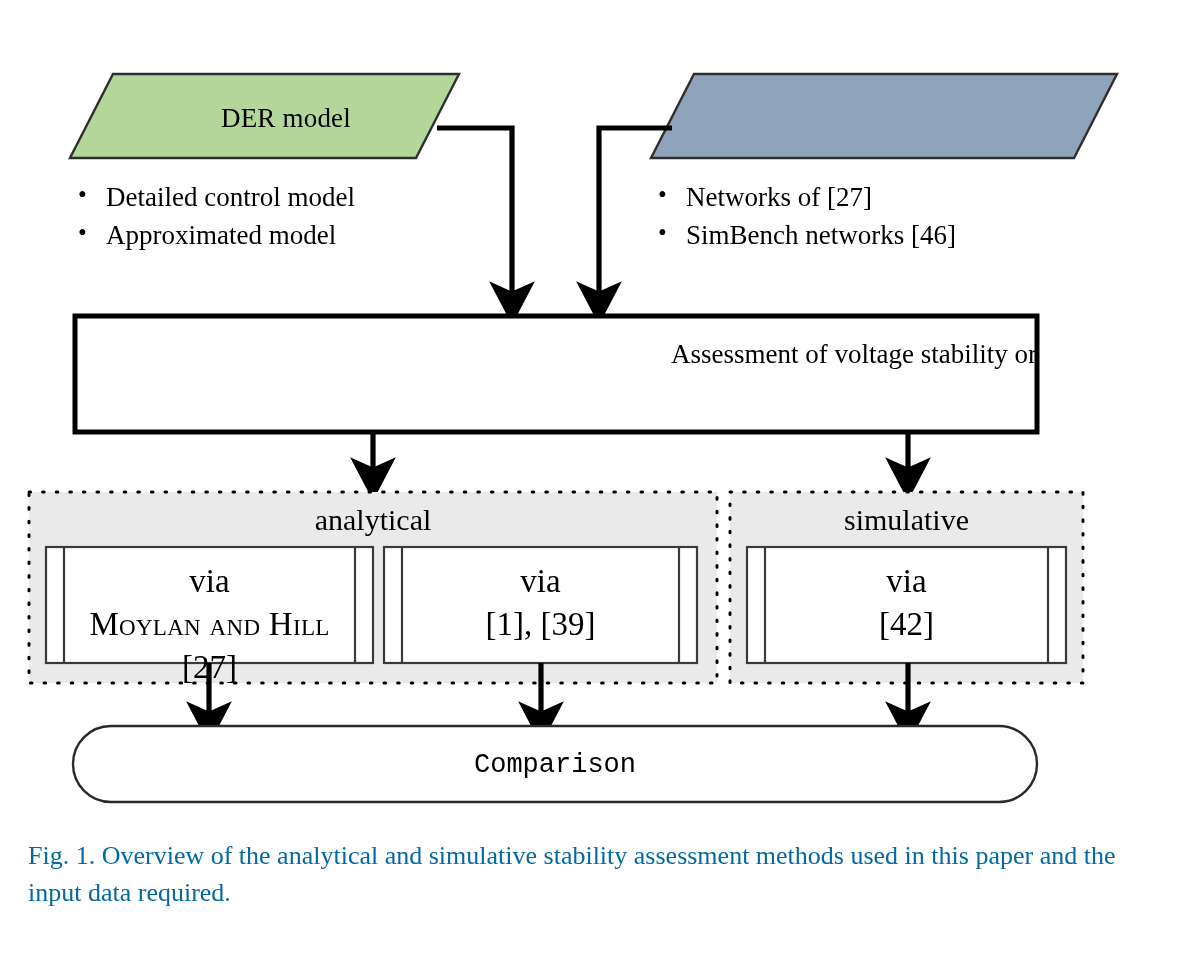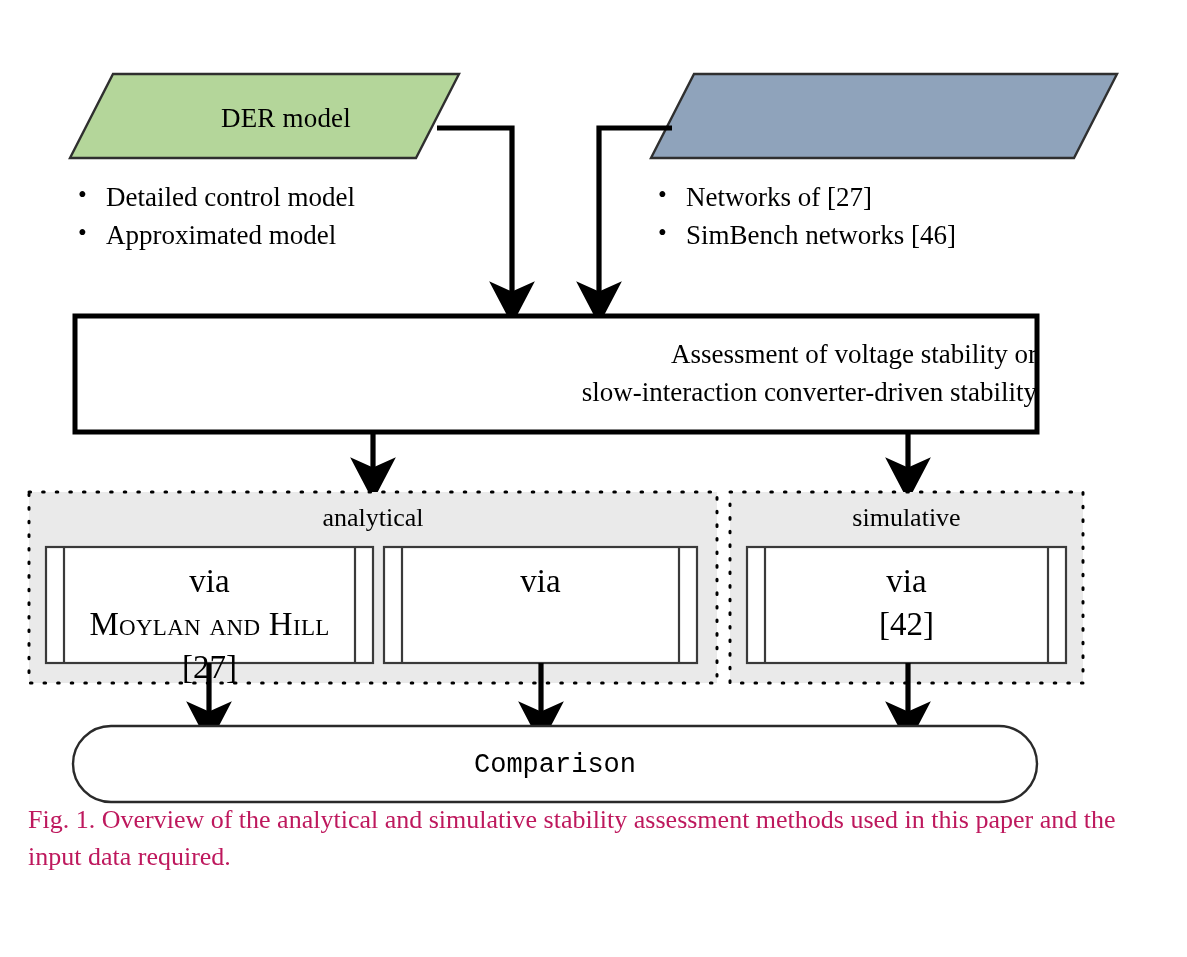--- a/index.html
+++ b/index.html
@@ -71,21 +71,21 @@
   .main-box-text {
     position: absolute;
     font-size: 27px;
     line-height: 1.42;
     text-align: right;
     width: 100%;
   }
 
   .group-title {
     position: absolute;
-    font-size: 26px;
+    font-size: 30px;
     text-align: center;
   }
 
   .method-text {
     position: absolute;
     font-size: 33px;
     line-height: 1.30;
     text-align: center;
   }
   .smallcaps {
@@ -96,26 +96,26 @@
   .comparison-text {
     position: absolute;
     font-size: 27px;
     text-align: center;
     width: 100%;
   }
 
   #caption {
     position: absolute;
     left: 28px;
-    top: 802px;
+    top: 838px;
     width: 1125px;
     font-size: 26px;
     line-height: 1.42;
     text-align: left;
-    color: #be185d;
+    color: #0369a1;
   }
   #caption .fig-no { white-space: nowrap; }
 </style>
 </head>
 <body>
 
 <div id="figure">
 
   <svg id="diagram-svg" viewBox="0 0 1187 957">
     <defs>
@@ -174,35 +174,35 @@
   </div>
 
 
   <div class="bullet-list" style="left:652px; top:178px;">
     <span class="bullet-row">Networks of [27]</span>
     <span class="bullet-row">SimBench networks [46]</span>
   </div>
 
   <div style="position:absolute; left:75px; top:335px; width:962px;">
     <div class="main-box-text" style="position:relative; top:0;">Assessment of voltage stability or</div>
-    <div class="main-box-text" style="position:relative; top:0;">slow-interaction converter-driven stability</div>
   </div>
 
   <div class="group-title" style="left:29px; top:503px; width:688px;">analytical</div>
 
   <div class="group-title" style="left:730px; top:503px; width:353px;">simulative</div>
 
   <div class="method-text" style="left:64px; top:560px; width:291px;">
     <div>via</div>
     <div class="smallcaps">Moylan and Hill</div>
     <div>[27]</div>
   </div>
 
   <div class="method-text" style="left:402px; top:560px; width:277px;">
     <div>via</div>
+    <div>[1], [39]</div>
   </div>
 
   <div class="method-text" style="left:765px; top:560px; width:283px;">
     <div>via</div>
     <div>[42]</div>
   </div>
 
   <div style="position:absolute; left:73px; top:750px; width:964px;">
     <div class="comparison-text" style="position:relative;font-family:Liberation Mono, monospace;">Comparison</div>
   </div>

